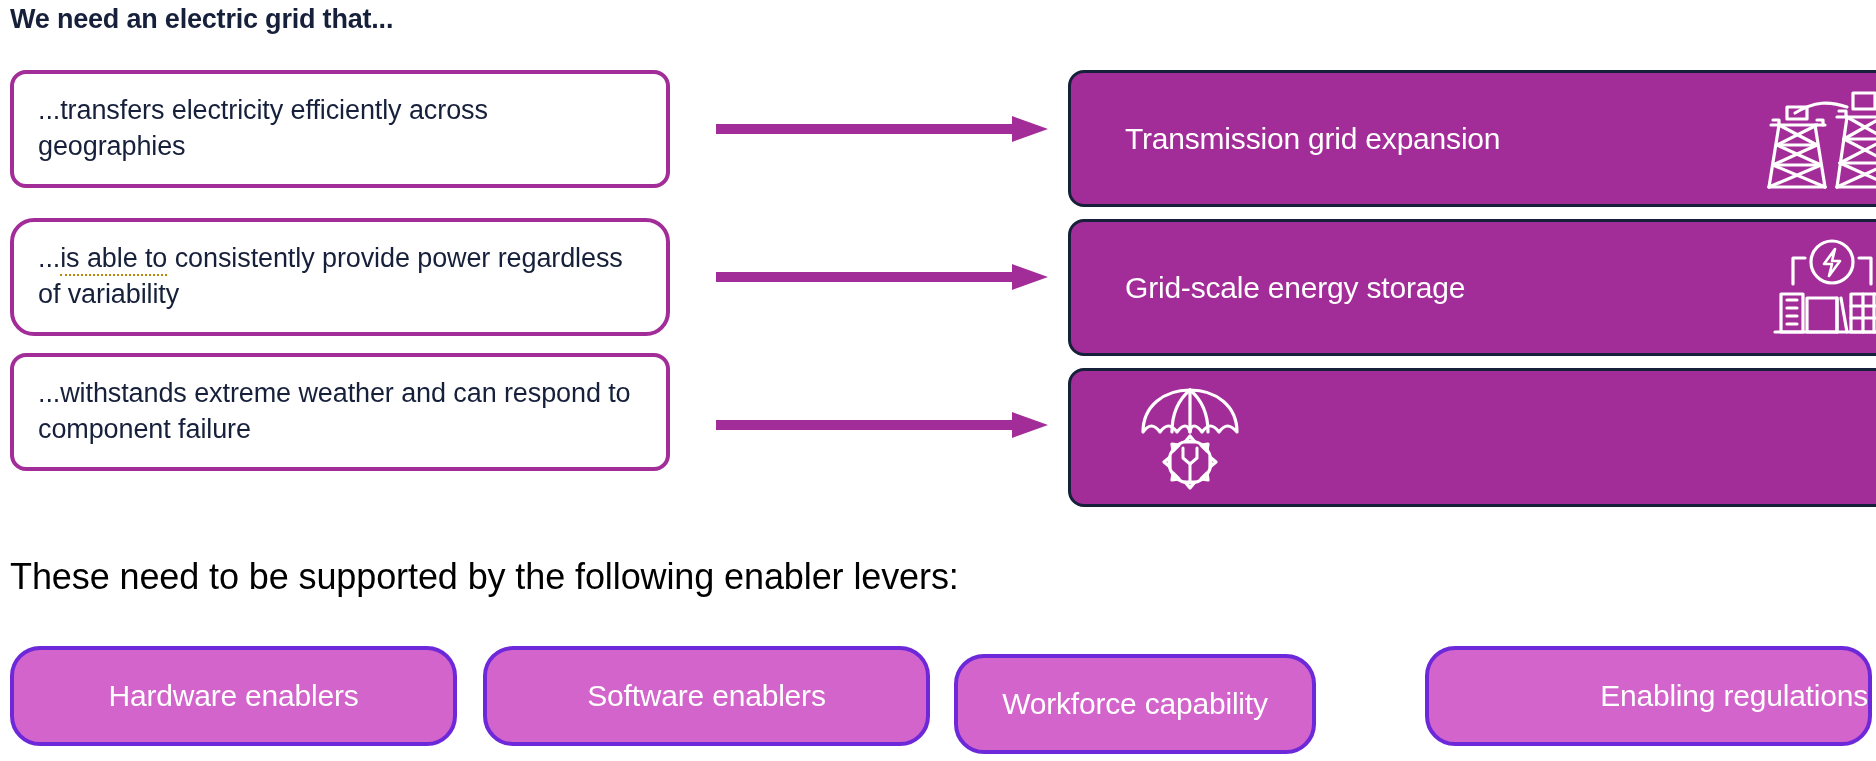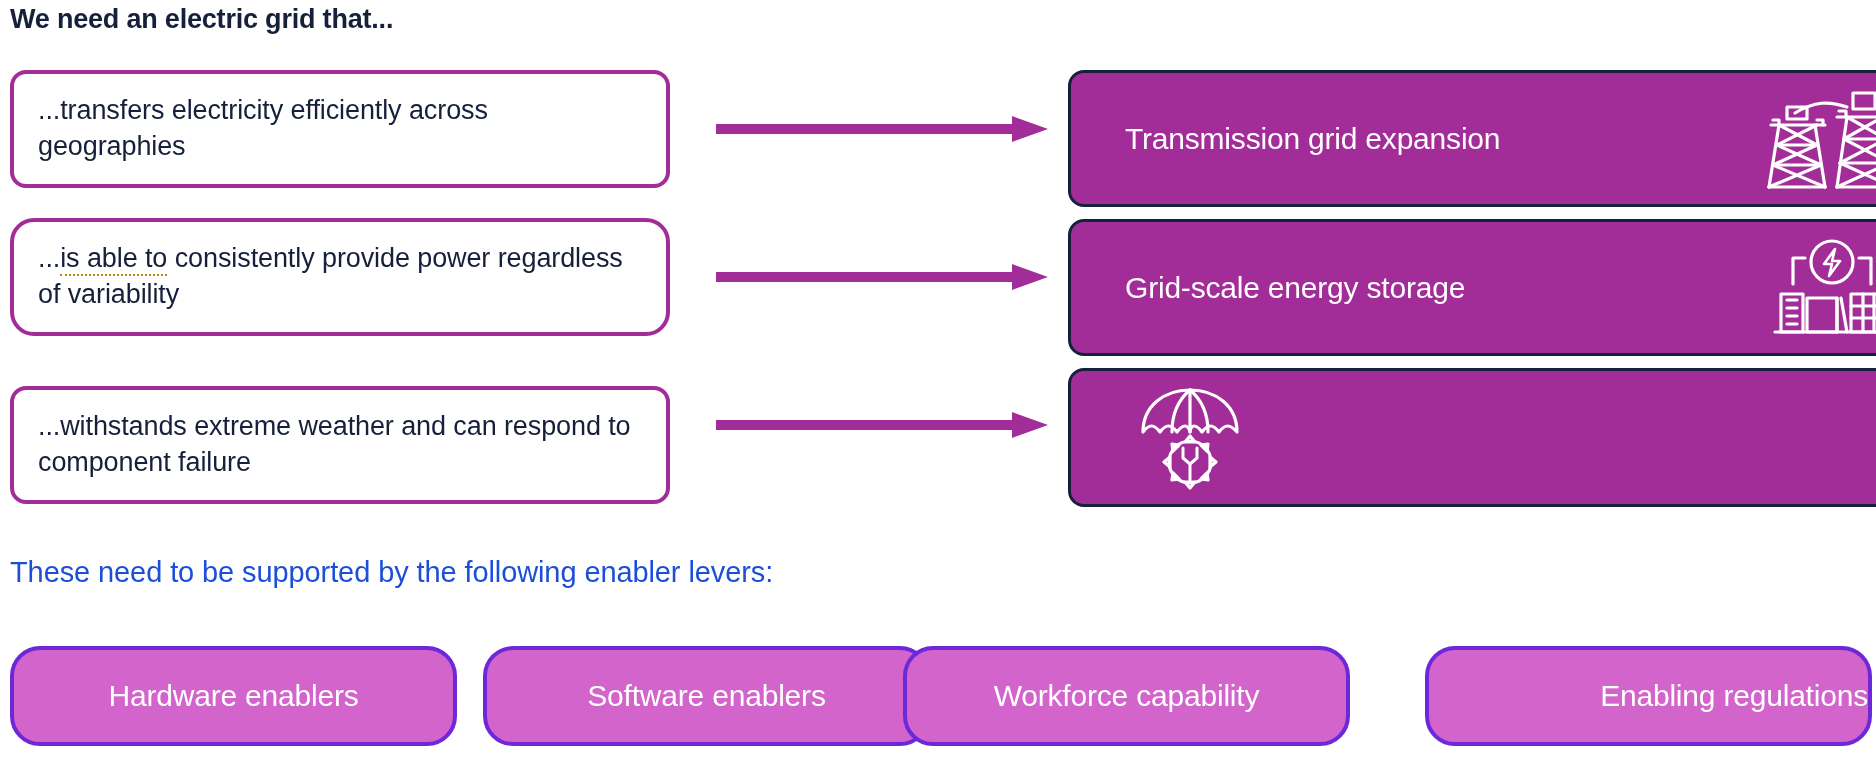--- a/index.html
+++ b/index.html
@@ -46,21 +46,21 @@
     line-height: 1.33;
     color: #16203a;
     letter-spacing: -0.1px;
   }
   .grammar-mark {
     border-bottom: 2px dotted #b8860b;
     padding-bottom: 1px;
   }
   #need-card-0 { top: 70px;  height: 118px; }
   #need-card-1 { top: 218px; height: 118px; border-radius: 24px; }
-  #need-card-2 { top: 386px; height: 118px; }
+  #need-card-2 { top: 353px; height: 118px; }
 
   
   .arrow-row {
     position: absolute;
     left: 716px;
     width: 332px;
     height: 30px;
   }
   #arrow-0 { top: 114px; }
   #arrow-1 { top: 262px; }
@@ -95,22 +95,22 @@
   }
   #lever-card-0 { top: 70px;  height: 137px; }
   #lever-card-1 { top: 219px; height: 137px; }
   #lever-card-2 { top: 368px; height: 139px; }
 
   
   #enablers-intro {
     position: absolute;
     left: 10px;
     top: 556px;
-    font-size: 29px;
-    color: #1d4ed8;
+    font-size: 36px;
+    color: #000000;
     letter-spacing: -0.1px;
     white-space: nowrap;
   }
 
   
   .enabler-chip {
     position: absolute;
     top: 646px;
     height: 100px;
     box-sizing: border-box;
@@ -122,21 +122,21 @@
     justify-content: center;
   }
   .enabler-label {
     font-size: 30px;
     color: #ffffff;
     letter-spacing: -0.2px;
     white-space: nowrap;
   }
   #enabler-chip-0 { left: 10px;   width: 447px; }
   #enabler-chip-1 { left: 483px;  width: 447px; }
-  #enabler-chip-2 { left: 903px;  width: 447px; }
+  #enabler-chip-2 { left: 954px;  width: 362px; margin-top: 8px; }
   #enabler-chip-3 { left: 1425px; width: 447px; justify-content: flex-end; }
 </style>
 </head>
 <body>
 
 <div id="page-title">We need an electric grid that...</div>
 
 <div class="need-card" id="need-card-0">
   <div class="need-text">
     <span>...transfers electricity efficiently across geographies</span>

